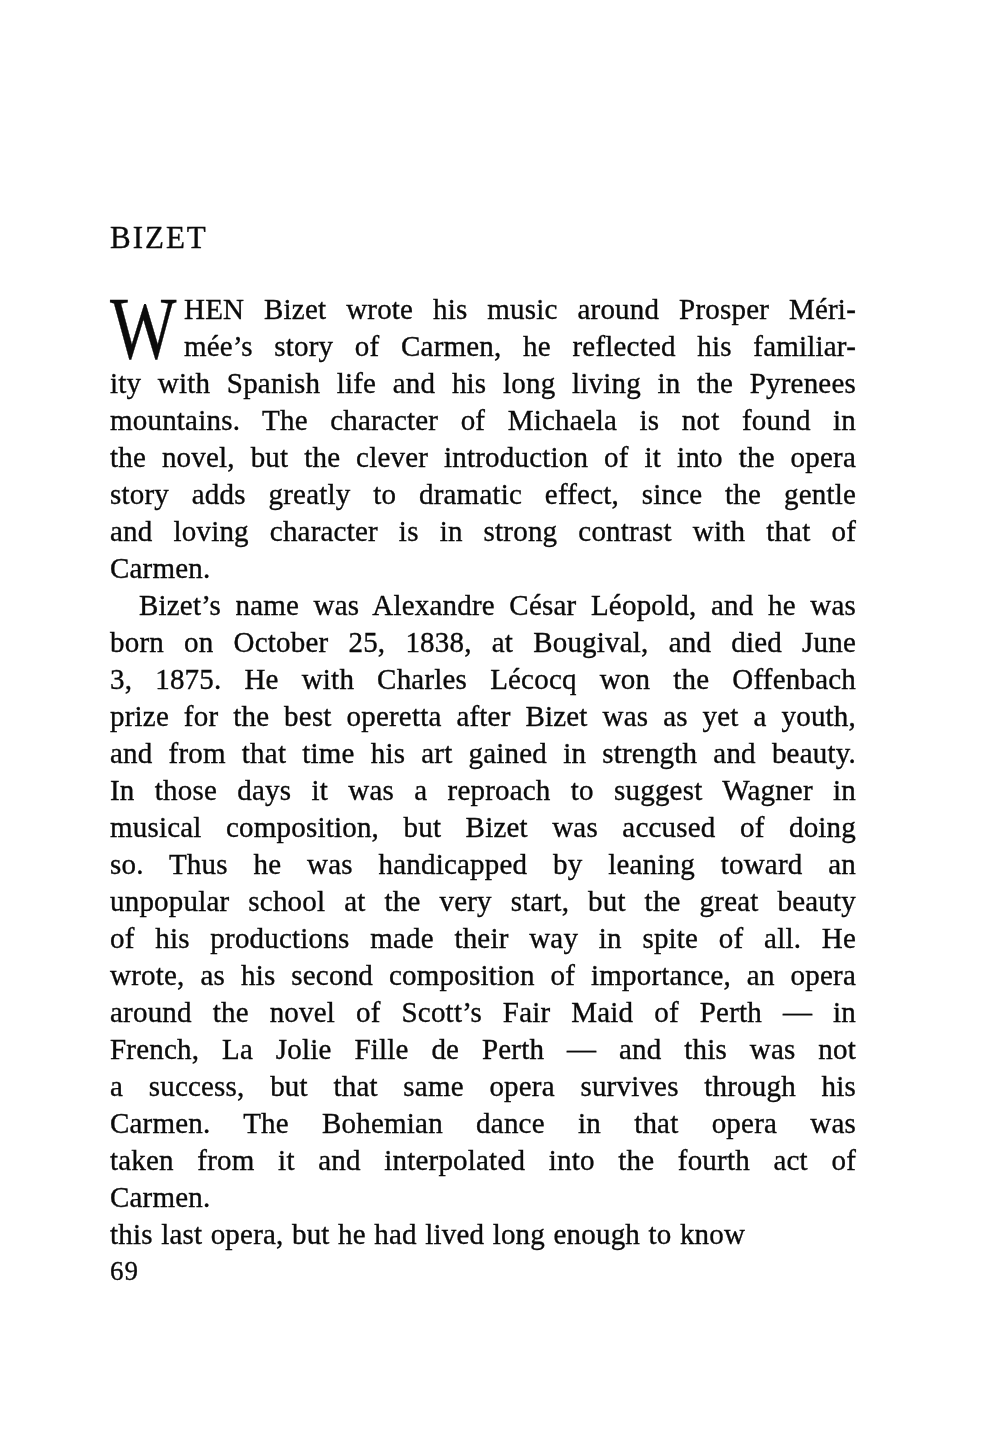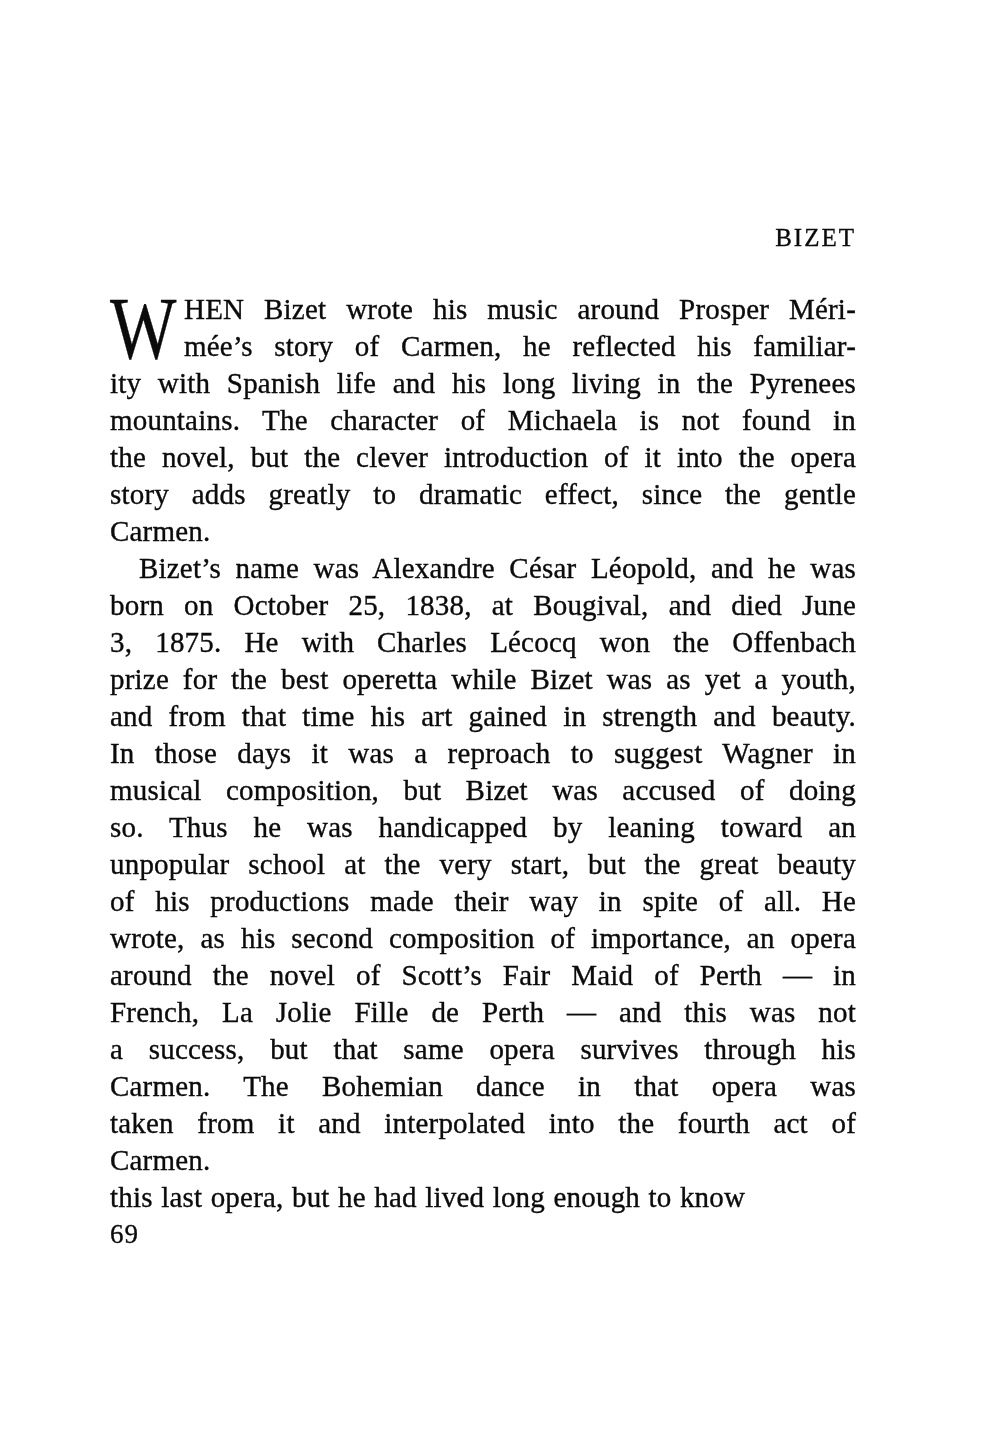--- a/index.html
+++ b/index.html
@@ -19,25 +19,25 @@
   }
   .content {
     position: absolute;
     top: 0;
     left: 110px;
     width: 746px;
     padding-top: 223px;
   }
   .title {
     margin: 0 0 38px 0;
-    font-size: 25px;
+    font-size: 31px;
     font-weight: normal;
     line-height: 30px;
     letter-spacing: 2px;
-    text-align: right;
+    text-align: left;
   }
   .para {
     margin: 0;
     padding: 0;
   }
   .line {
     display: block;
     font-size: 29px;
     line-height: 37px;
     letter-spacing: 0.2px;
@@ -78,27 +78,28 @@
     <h1 class="title">BIZET</h1>
     <div id="text-block">
         <div class="para">
           <span class="drop-cap">W</span>
           <div class="line">HEN Bizet wrote his music around Prosper Méri-</div>
           <div class="line">mée’s story of Carmen, he reflected his familiar-</div>
           <div class="line">ity with Spanish life and his long living in the Pyrenees</div>
           <div class="line">mountains.  The character of Michaela is not found in</div>
           <div class="line">the novel, but the clever introduction of it into the opera</div>
           <div class="line">story adds greatly to dramatic effect, since the gentle</div>
+          <div class="line">and loving character is in strong contrast with that of</div>
           <div class="line para-last">Carmen.</div>
         </div>
         <div class="para">
           <div class="line first-indent">Bizet’s name was Alexandre César Léopold, and he was</div>
           <div class="line">born on October 25, 1838, at Bougival, and died June</div>
           <div class="line">3, 1875.  He with Charles Lécocq won the Offenbach</div>
-          <div class="line">prize for the best operetta while Bizet was as yet a youth,</div>
+          <div class="line">prize for the best operetta after Bizet was as yet a youth,</div>
           <div class="line">and from that time his art gained in strength and beauty.</div>
           <div class="line">In those days it was a reproach to suggest Wagner in</div>
           <div class="line">musical composition, but Bizet was accused of doing</div>
           <div class="line">so.  Thus he was handicapped by leaning toward an</div>
           <div class="line">unpopular school at the very start, but the great beauty</div>
           <div class="line">of his productions made their way in spite of all.  He</div>
           <div class="line">wrote, as his second composition of importance, an opera</div>
           <div class="line">around the novel of Scott’s Fair Maid of Perth — in</div>
           <div class="line">French, La Jolie Fille de Perth — and this was not</div>
           <div class="line">a success, but that same opera survives through his</div>

